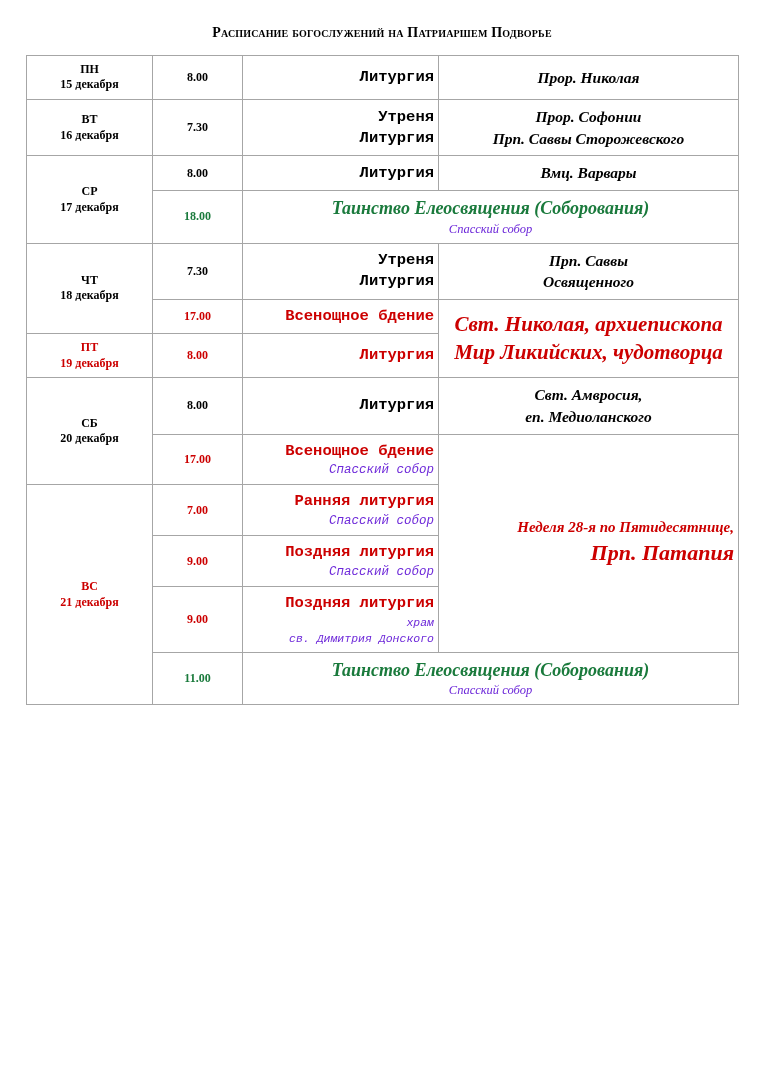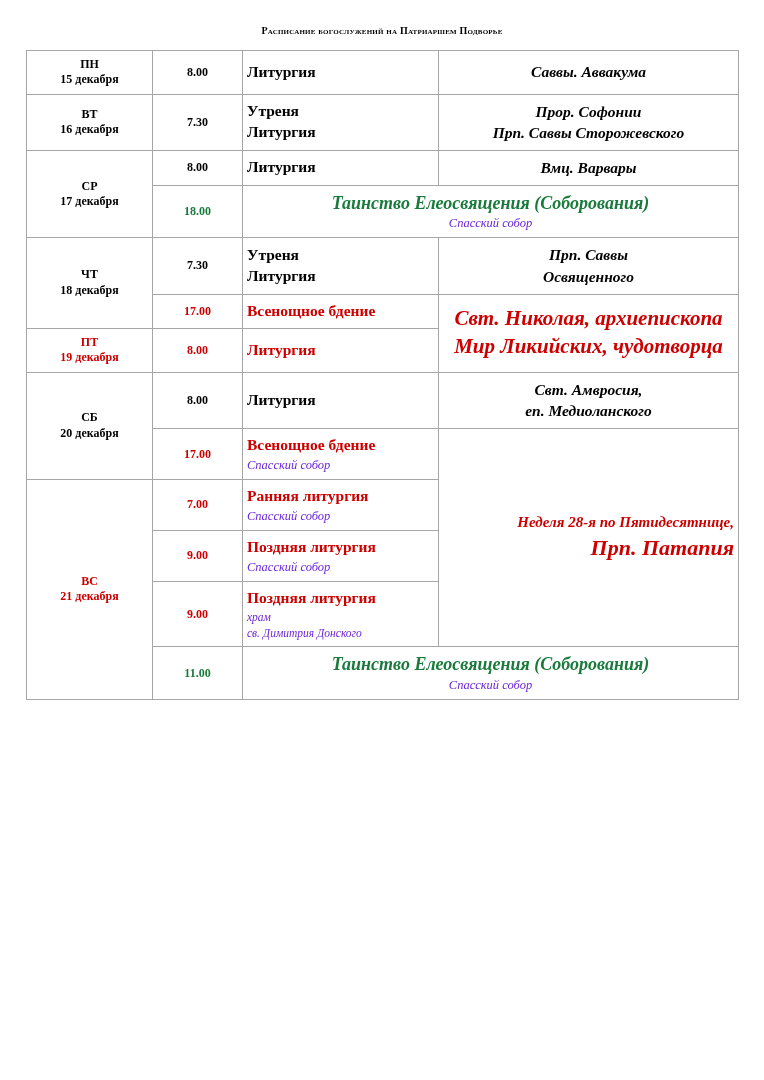--- a/index.html
+++ b/index.html
@@ -17,21 +17,21 @@
   .page {
     width: 764px;
     height: 1080px;
     box-sizing: border-box;
     padding: 20px 26px 0 26px;
   }
   .title {
     text-align: center;
     font-family: "Liberation Serif", serif;
     font-weight: bold;
-    font-size: 10px;
+    font-size: 14px;
     line-height: 1.35;
     letter-spacing: 0.2px;
     margin: 4px 0 12px 0;
   }
   .title .l1, .title .l2 { display: block; }
   
   .sc { font-variant: small-caps; }
 
   table.schedule {
     border-collapse: collapse;
@@ -58,24 +58,25 @@
   .day .dow { display: block; }
   .day .date { display: block; }
 
   .time {
     text-align: center;
     font-weight: bold;
     font-size: 12px;
     margin-top: 24px;
   }
   .serv {
-    text-align: left;
+    text-align: right;
     font-weight: bold;
     font-size: 15.5px;
     line-height: 1.35;
+    font-family: Liberation Mono, monospace;
   }
   .serv .line { display: block; }
   .saint {
     text-align: center;
     font-weight: bold;
     font-style: italic;
     font-size: 15.5px;
     line-height: 1.4;
   }
   .saint .line { display: block; }
@@ -140,21 +141,21 @@
     </colgroup>
     <tbody>
 
       <tr>
         <td class="day">
           <span class="dow">ПН</span>
           <span class="date">15 декабря</span>
         </td>
         <td class="time">8.00</td>
         <td class="serv">Литургия</td>
-        <td class="saint">Саввы. Аввакума</td>
+        <td class="saint">Прор. Николая</td>
       </tr>
 
       <tr>
         <td class="day">
           <span class="dow">ВТ</span>
           <span class="date">16 декабря</span>
         </td>
         <td class="time">7.30</td>
         <td class="serv">
           <span class="line">Утреня</span>

